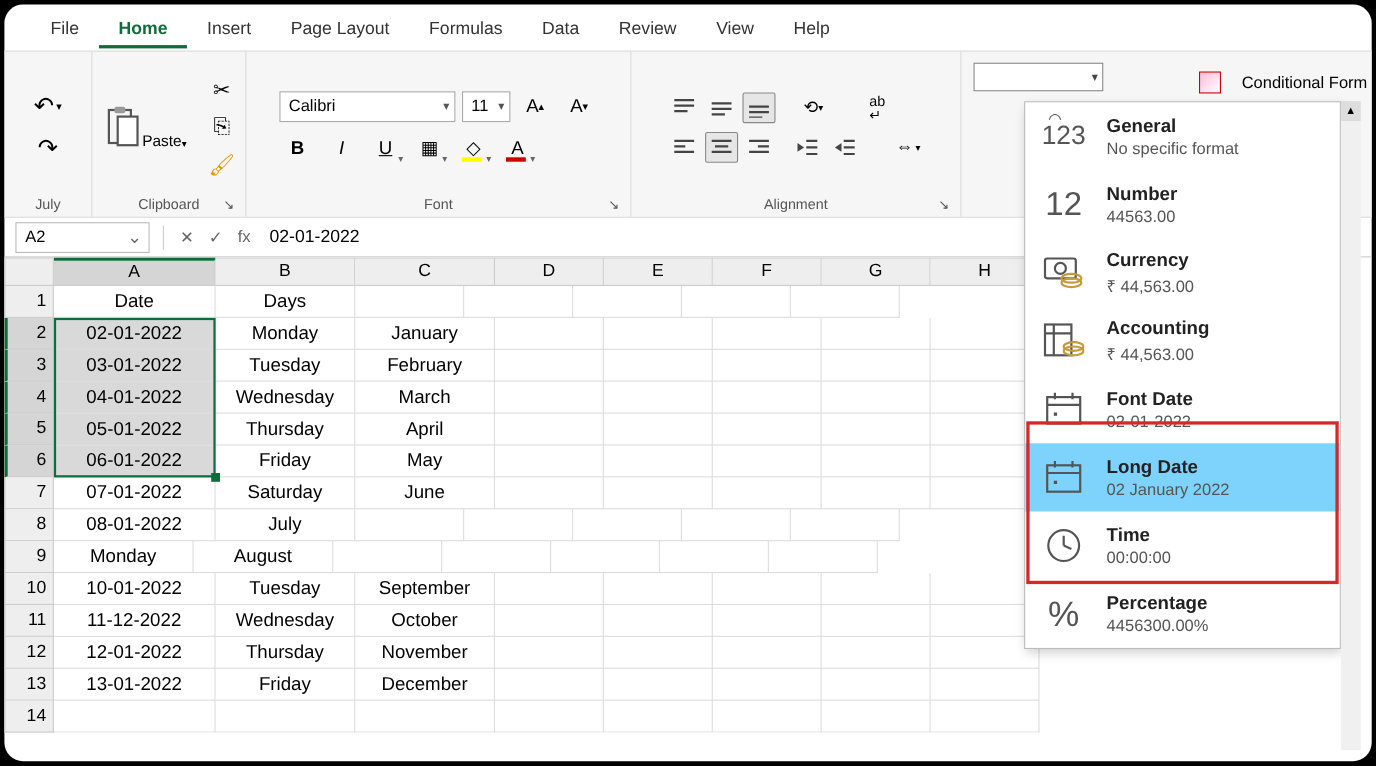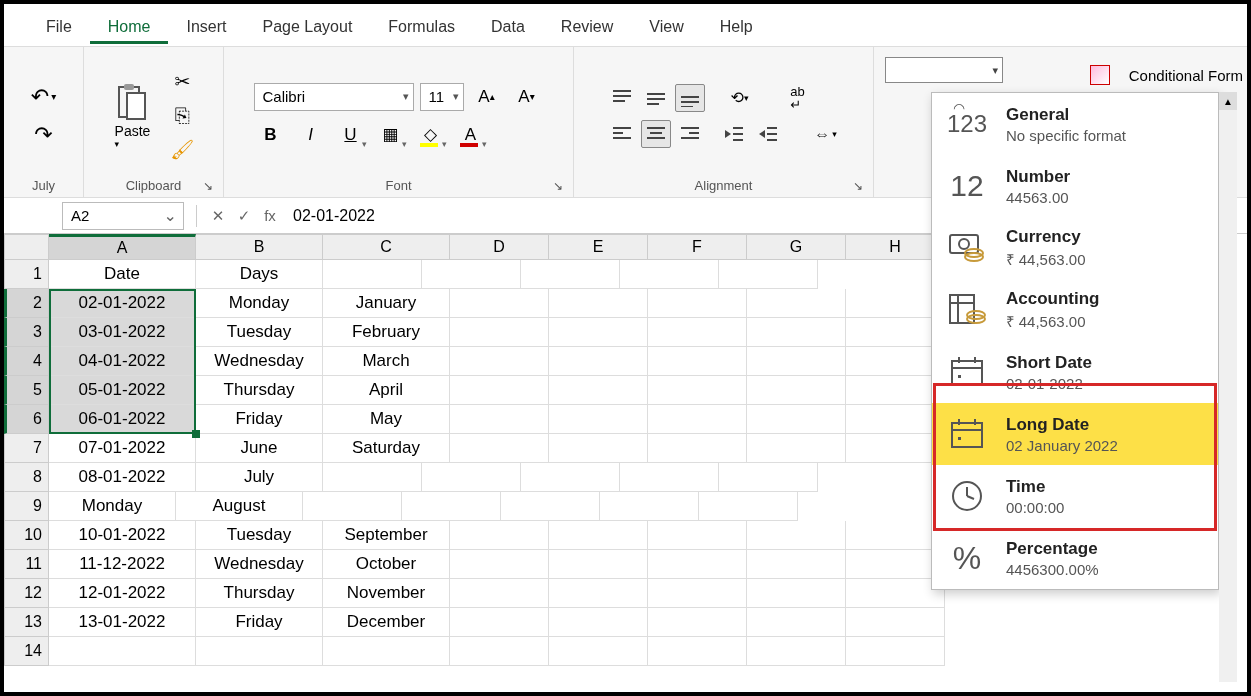--- a/index.html
+++ b/index.html
@@ -1,36 +1,36 @@
 <!DOCTYPE html>
 <html><head>
 <meta charset="utf-8">
 <style>
   * { box-sizing: border-box; margin: 0; padding: 0; font-family: "Segoe UI", Arial, sans-serif; }
   body { background: #000; width: 1251px; height: 696px; overflow: hidden; }
-  .app { background: #fff; width: 1243px; height: 688px; margin: 4px; position: relative; overflow: hidden; }
+  .app { background: #fff; width: 1243px; height: 688px; margin: 4px; position: relative; overflow: hidden; border-radius: 17px; }
 
   
   .menubar { display: flex; gap: 0; padding: 6px 24px 0 24px; height: 42px; align-items: flex-start; }
   .menubar-item { font-size: 16px; padding: 8px 18px; cursor: pointer; color: #333; }
-  .menubar-item.active { color: #0f6d3a; font-weight: 400; border-bottom: 3px solid #0f6d3a; padding-bottom: 5px; }
+  .menubar-item.active { color: #0f6d3a; font-weight: 700; border-bottom: 3px solid #0f6d3a; padding-bottom: 5px; }
 
   
   .ribbon { display: flex; background: #f6f6f6; border-top: 1px solid #ddd; border-bottom: 1px solid #ddd; height: 152px; }
   .ribbon-group { border-right: 1px solid #ddd; padding: 6px 10px 2px 10px; display: flex; flex-direction: column; justify-content: space-between; align-items: center; }
   .ribbon-group-label { font-size: 13px; color: #555; display: flex; align-items: center; gap: 6px; width: 100%; justify-content: center; position: relative; padding-bottom: 2px; }
   .ribbon-group-label .launcher { position: absolute; right: 0; font-size: 12px; cursor: pointer; }
   .ribbon-body { flex: 1; display: flex; align-items: center; justify-content: center; gap: 6px; }
 
   
   .undo-col { display: flex; flex-direction: column; gap: 10px; align-items: center; }
   .undo-btn { width: 40px; height: 28px; display: flex; align-items: center; justify-content: center; cursor: pointer; font-size: 22px; }
 
   
-  .paste-btn { display: flex; flex-direction: column; align-items: flex-start; cursor: pointer; padding: 0 4px; }
+  .paste-btn { display: flex; align-items: flex-end; cursor: pointer; padding: 0 4px; }
   .clip-col { display: flex; flex-direction: column; gap: 6px; align-items: center; margin-left: 8px; }
   .clip-ico { width: 28px; height: 28px; display: flex; align-items: center; justify-content: center; cursor: pointer; font-size: 19px; }
 
   
   .font-rows { display: flex; flex-direction: column; gap: 8px; }
   .font-row { display: flex; align-items: center; gap: 6px; }
   .combo { border: 1px solid #aaa; background: #fff; height: 28px; display: flex; align-items: center; padding: 0 20px 0 8px; position: relative; font-size: 15px; }
   .combo::after { content: "▾"; position: absolute; right: 4px; font-size: 11px; color: #555; }
   .font-name { width: 160px; }
   .font-size { width: 44px; }
@@ -49,21 +49,21 @@
 
   
   .num-combo { border: 1px solid #888; background: #fff; height: 26px; width: 118px; display:flex; align-items:center; padding: 0 20px 0 6px; position: relative; }
   .num-combo::after { content: "▾"; position: absolute; right: 4px; font-size: 11px; color: #444; }
 
   
   .cond-stub { position: absolute; right: 0; top: 55px; display: flex; align-items: center; gap: 19px; padding: 6px 4px; font-size: 15px; }
   .cond-ico { width: 20px; height: 20px; border: 1px solid #c00; background: linear-gradient(135deg,#fbd,#fff); }
 
   
-  .formula-bar { display: flex; align-items: center; height: 36px; border-bottom: 1px solid #ccc; padding-left: 48px; }
+  .formula-bar { display: flex; align-items: center; height: 36px; border-bottom: 1px solid #ccc; }
   .namebox { width: 122px; height: 28px; border: 1px solid #bbb; margin-left: 10px; display:flex; align-items:center; padding: 0 22px 0 8px; position: relative; font-size: 15px; }
   .namebox::after { content: "⌄"; position: absolute; right: 6px; color: #666; font-size: 16px; }
   .fb-sep { width: 1px; height: 22px; background: #ccc; margin: 0 8px 0 12px; }
   .fb-btn { width: 26px; height: 26px; display:flex; align-items:center; justify-content:center; cursor:pointer; color:#666; font-size: 15px; }
   .fb-value { flex:1; padding-left: 10px; font-size: 16px; }
 
   
   .grid { display: flex; }
   .rowhdrs { display: flex; flex-direction: column; }
   .corner { width: 45px; height: 26px; background: #eee; border: 1px solid #ccc; }
@@ -79,21 +79,21 @@
   .cell { height: 29px; border: 1px solid #ddd; border-left: none; border-top: none; display:flex; align-items:center; justify-content:center; font-size: 17px; }
   .selcell { background: #d9d9d9; }
   .selection-box { position: absolute; border: 2px solid #0f6d3a; pointer-events: none; }
   .sel-handle { position: absolute; width: 8px; height: 8px; background: #0f6d3a; }
 
   
   .format-dd { position: absolute; right: 28px; top: 88px; width: 288px; background: #fff; border: 1px solid #bbb; box-shadow: 2px 4px 10px rgba(0,0,0,0.2); max-height: 590px; overflow: hidden; }
   .dd-scroll { position: absolute; right: 10px; top: 88px; width: 18px; height: 590px; background: #f0f0f0; }
   .dd-scroll-up { width: 18px; height: 18px; background: #ddd; display:flex; align-items:center; justify-content:center; font-size:10px; cursor:pointer; }
   .dd-item { display: flex; align-items: center; padding: 10px 14px; gap: 18px; cursor: pointer; }
-  .dd-item.hover { background: #fde047; }
+  .dd-item.hover { background: #7dd3fc; }
   .dd-icon { width: 42px; height: 42px; display:flex; align-items:center; justify-content:center; font-size: 28px; color: #555; font-weight:300; }
   .dd-text { display: flex; flex-direction: column; }
   .dd-title { font-size: 17px; font-weight: 600; color: #222; }
   .dd-sub { font-size: 15px; color: #555; margin-top: 2px; }
   .red-box { position: absolute; border: 3px solid #d62828; pointer-events: none; z-index: 20; }
 
 </style>
 </head>
 <body>
 
@@ -361,22 +361,22 @@
             <div class="cell colB">Friday</div>
             <div class="cell colC">May</div>
             <div class="cell colD"></div>
             <div class="cell colE"></div>
             <div class="cell colF"></div>
             <div class="cell colG"></div>
             <div class="cell colH"></div>
           </div>
           <div class="row">
             <div class="cell colA">07-01-2022</div>
+            <div class="cell colB">Saturday</div>
             <div class="cell colC">June</div>
-            <div class="cell colB">Saturday</div>
             <div class="cell colD"></div>
             <div class="cell colE"></div>
             <div class="cell colF"></div>
             <div class="cell colG"></div>
             <div class="cell colH"></div>
           </div>
           <div class="row">
             <div class="cell colA">08-01-2022</div>
             <div class="cell colC">July</div>
             <div class="cell colD"></div>
@@ -503,21 +503,21 @@
         <div class="dd-icon">
           <svg width="36" height="34">
             <rect x="3" y="6" width="30" height="24" fill="none" stroke="#555" stroke-width="2"></rect>
             <line x1="3" y1="13" x2="33" y2="13" stroke="#555" stroke-width="2"></line>
             <line x1="10" y1="2" x2="10" y2="8" stroke="#555" stroke-width="2"></line>
             <line x1="26" y1="2" x2="26" y2="8" stroke="#555" stroke-width="2"></line>
             <rect x="9" y="20" width="3" height="3" fill="#555"></rect>
           </svg>
         </div>
         <div class="dd-text">
-          <div class="dd-title">Short Date</div>
+          <div class="dd-title">Font Date</div>
           <div class="dd-sub">02-01-2022</div>
         </div>
       </div>
       <div class="dd-item hover">
         <div class="dd-icon">
           <svg width="36" height="34">
             <rect x="3" y="6" width="30" height="24" fill="none" stroke="#555" stroke-width="2"></rect>
             <line x1="3" y1="13" x2="33" y2="13" stroke="#555" stroke-width="2"></line>
             <line x1="10" y1="2" x2="10" y2="8" stroke="#555" stroke-width="2"></line>
             <line x1="26" y1="2" x2="26" y2="8" stroke="#555" stroke-width="2"></line>

